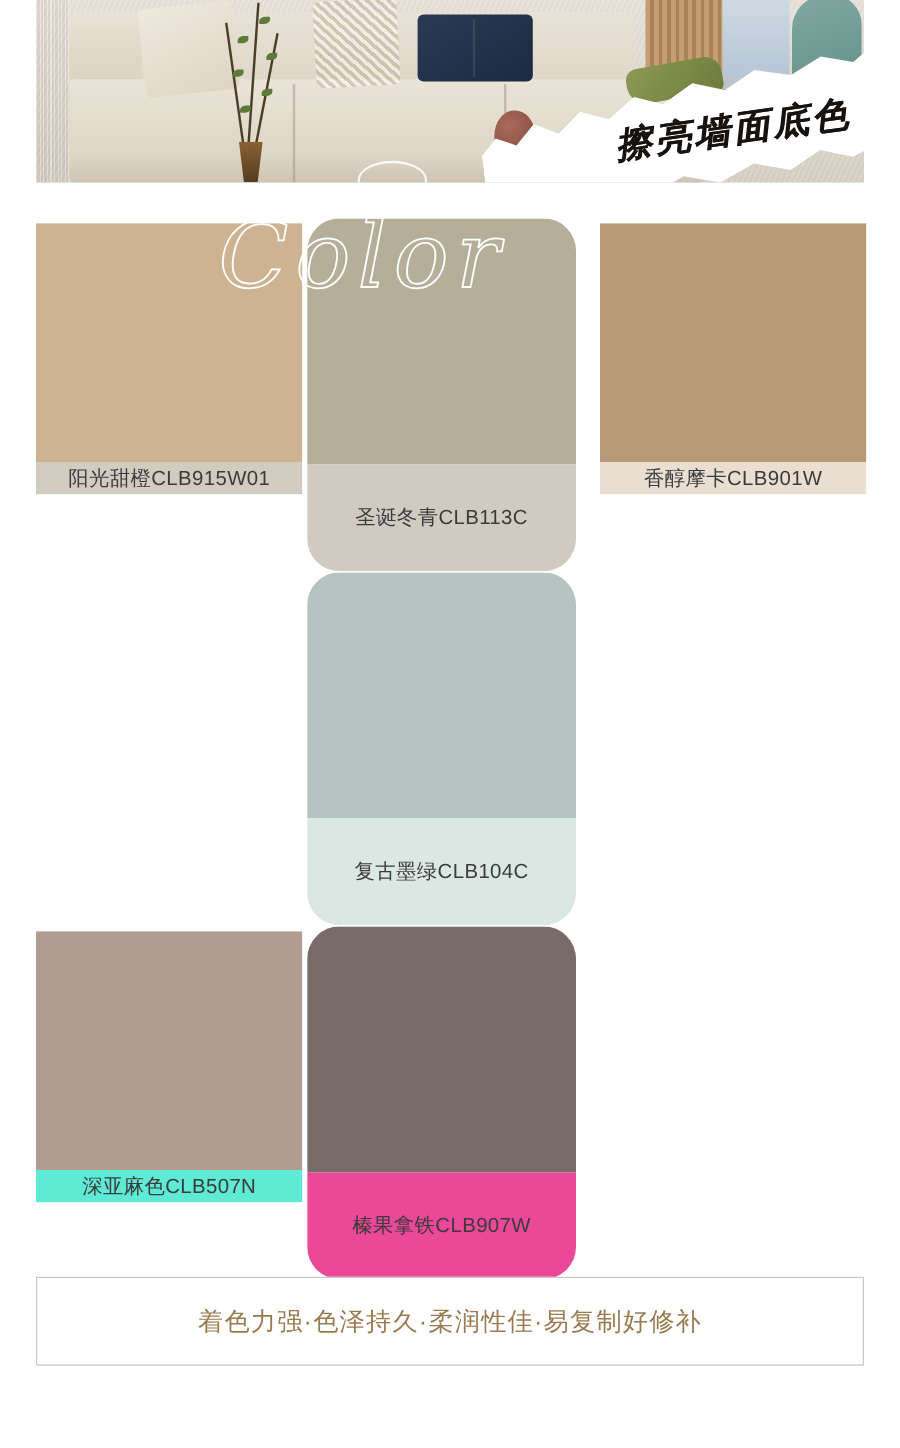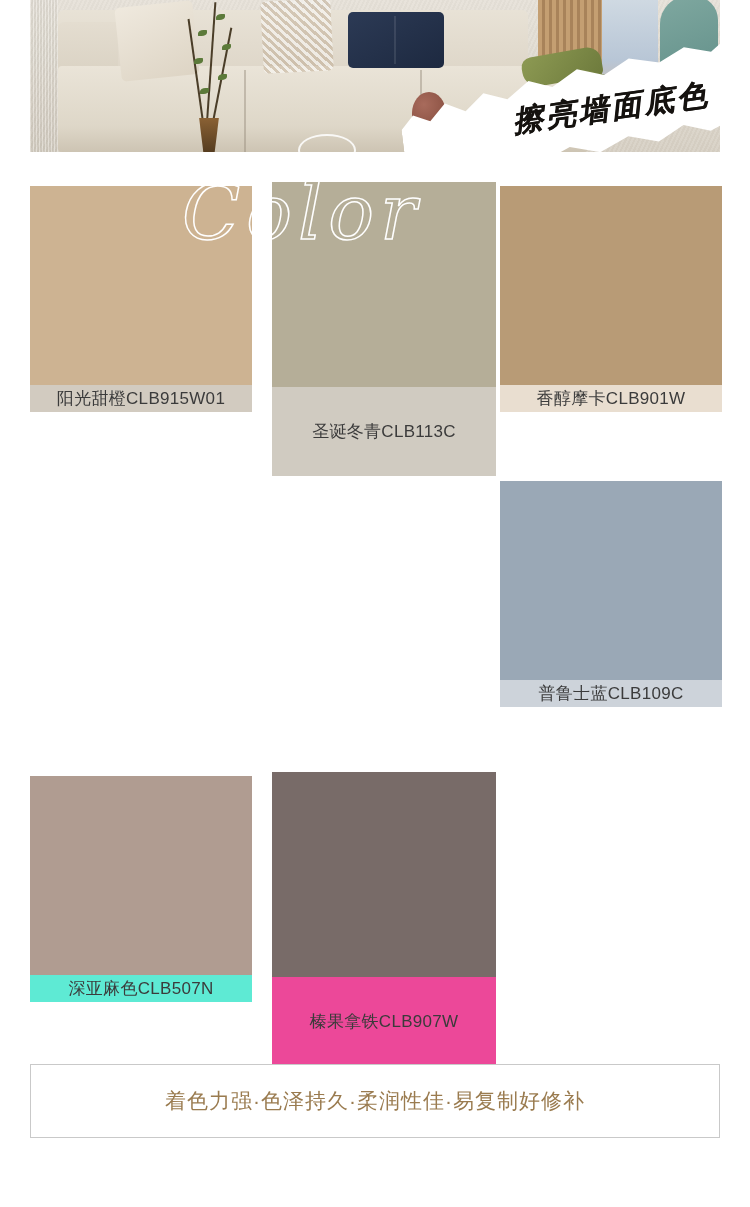--- a/index.html
+++ b/index.html
@@ -257,21 +257,21 @@
     display: flex;
     flex-direction: column;
     overflow: hidden;
   }
   .card.mid {
     top: 0;
     width: 224px;
     height: 294px;
   }
   .card.col1 { left: 0; }
-  .card.col2 { left: 242px; }
+  .card.col2 { left: 226px; border-radius: 27px; }
   .card.col3 { left: 470px; }
 
   .swatch {
     flex: 0 0 199px;
     width: 100%;
   }
   .card.mid .swatch { flex-basis: 205px; }
 
   .label {
     flex: 1 1 auto;
@@ -366,24 +366,24 @@
     </div>
     <div class="card col3">
       <div class="swatch" style="background:#b89b76"></div>
       <div class="label" style="background:#e9ded0">
         <span>香醇摩卡CLB901W</span>
       </div>
     </div>
   </div>
 
   <div class="row">
-    <div class="card col3">
-      <div class="swatch" style="background:#9aa8b6"></div>
-      <div class="label" style="background:#cdd3da">
-        <span>普鲁士蓝CLB109C</span>
+    <div class="card mid col2">
+      <div class="swatch" style="background:#b5c4c0"></div>
+      <div class="label" style="background:#dbe7e3">
+        <span>复古墨绿CLB104C</span>
       </div>
     </div>
   </div>
 
   <div class="row">
     <div class="card col1">
       <div class="swatch" style="background:#b09c91"></div>
       <div class="label" style="background:#5eead4">
         <span>深亚麻色CLB507N</span>
       </div>

